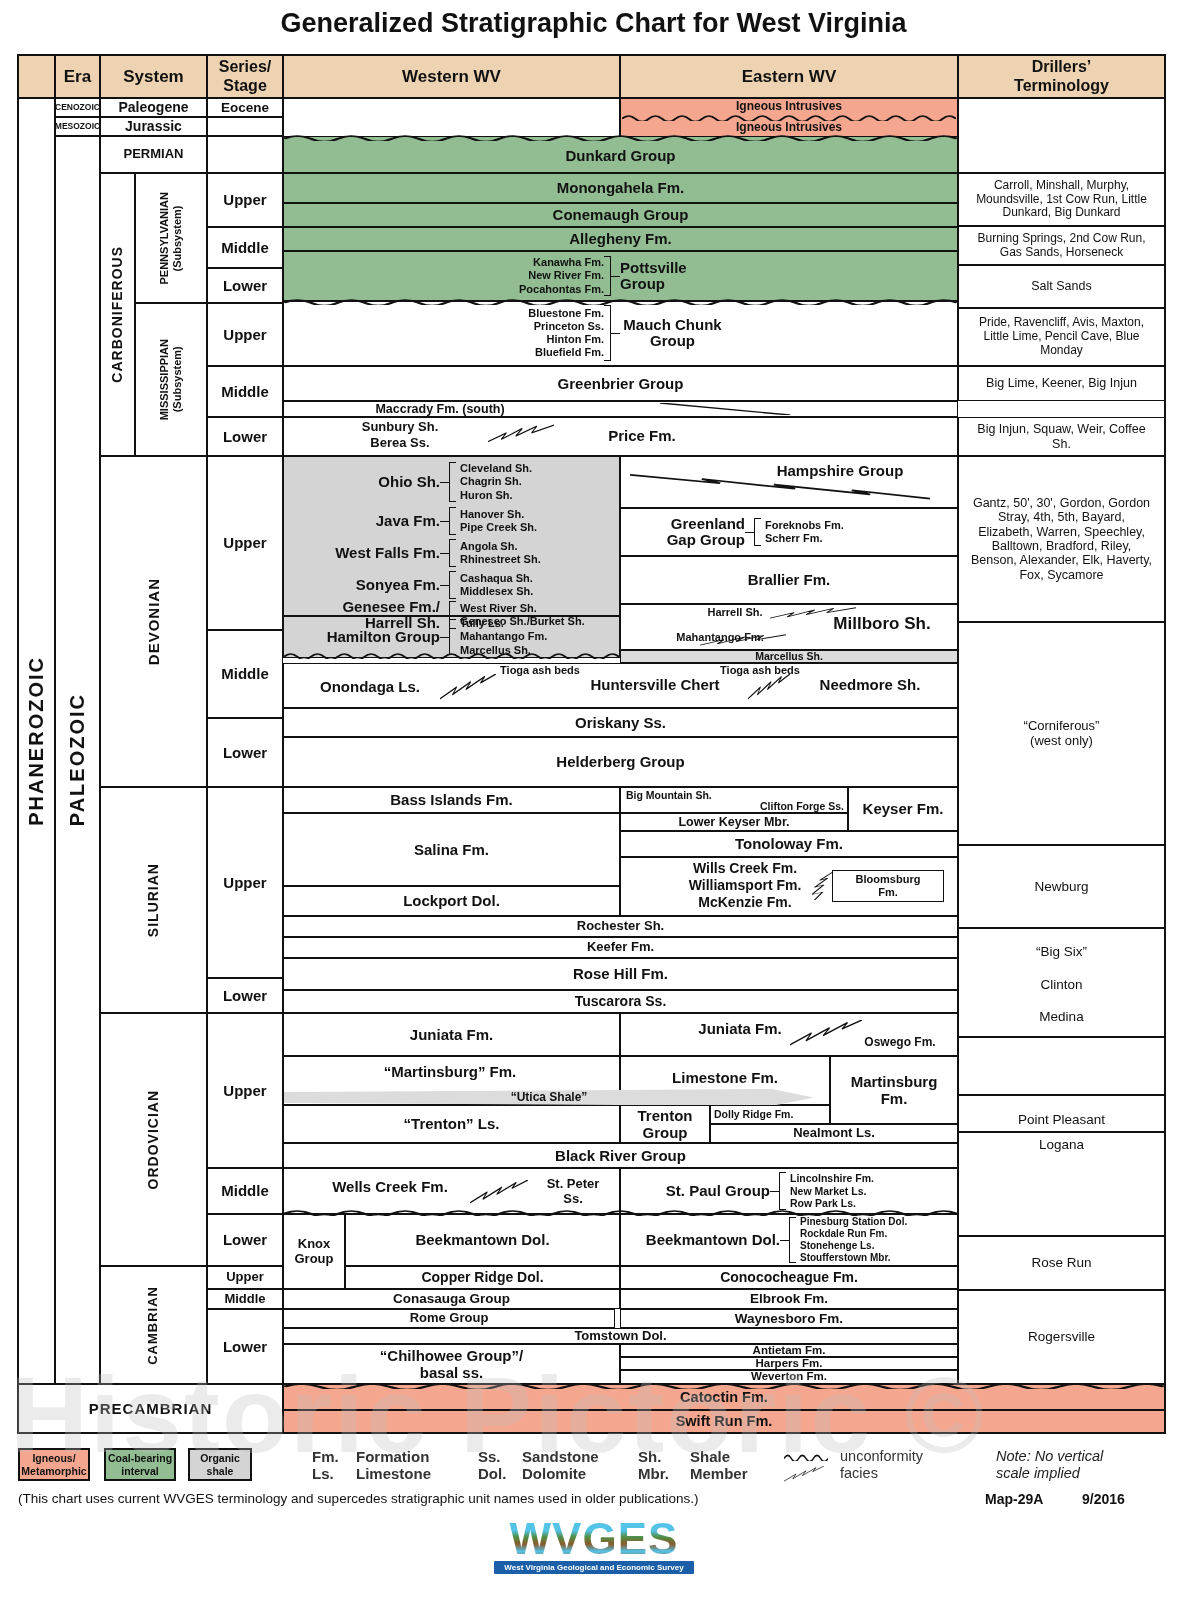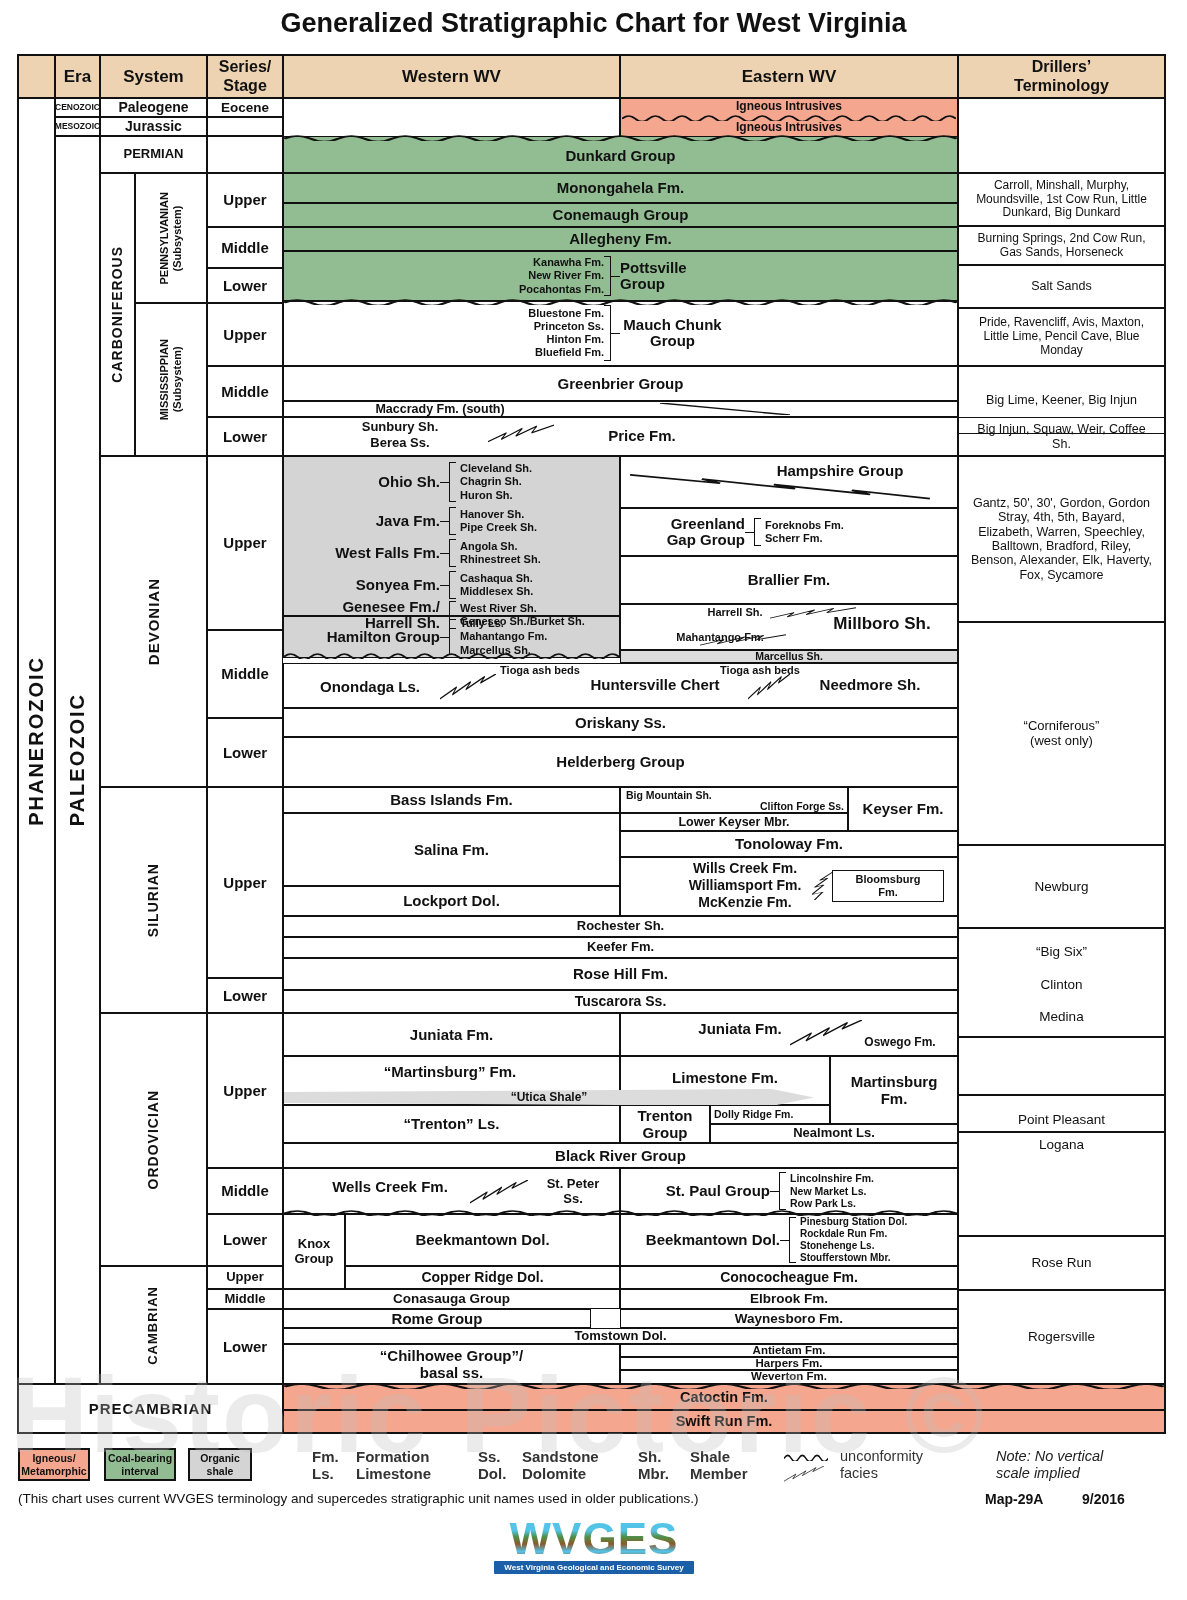--- a/index.html
+++ b/index.html
@@ -359,42 +359,42 @@
       <span>Rockdale Run Fm.</span>
       <span>Stonehenge Ls.</span>
       <span>Stoufferstown Mbr.</span>
     </div>
   </div>
 
   <div class="box b" style="left:345px;top:1266px;width:275px;height:23px;font-size:14px">Copper Ridge Dol.</div>
   <div class="box b" style="left:620px;top:1266px;width:338px;height:23px;font-size:14px">Conococheague Fm.</div>
   <div class="box b" style="left:283px;top:1289px;width:337px;height:20px;font-size:13.5px">Conasauga Group</div>
   <div class="box b" style="left:620px;top:1289px;width:338px;height:20px;font-size:13.5px">Elbrook Fm.</div>
-  <div class="box b" style="left:283px;top:1309px;width:308px;height:19px;font-size:15px">Rome Group</div>
+  <div class="box b" style="left:283px;top:1309px;width:332px;height:19px;font-size:13px">Rome Group</div>
   <div class="box b" style="left:620px;top:1309px;width:338px;height:19px;font-size:13.5px">Waynesboro Fm.</div>
   <div class="box b" style="left:283px;top:1328px;width:675px;height:16px;font-size:13px">Tomstown Dol.</div>
   <div class="box b pre" style="left:283px;top:1344px;width:337px;height:40px;font-size:15px">“Chilhowee Group”/
 basal ss.</div>
   <div class="box b" style="left:620px;top:1344px;width:338px;height:13px;font-size:11.5px">Antietam Fm.</div>
   <div class="box b" style="left:620px;top:1357px;width:338px;height:13px;font-size:11.5px">Harpers Fm.</div>
   <div class="box b" style="left:620px;top:1370px;width:338px;height:14px;font-size:11.5px">Weverton Fm.</div>
 
   <div class="box pnk b" style="left:283px;top:1384px;width:882px;height:26px;font-size:14.5px">Catoctin Fm.</div>
   <svg class="wav" style="left:284px;top:1380px;width:880px;height:9px" viewBox="0 0 200 8" preserveAspectRatio="none">
       <path d="M0 6 Q4 1 8 6 T16 6 T24 6 T32 6 T40 6 T48 6 T56 6 T64 6 T72 6 T80 6 T88 6 T96 6 T104 6 T112 6 T120 6 T128 6 T136 6 T144 6 T152 6 T160 6 T168 6 T176 6 T184 6 T192 6 T200 6"></path>
     </svg>
   <div class="box pnk b" style="left:283px;top:1410px;width:882px;height:23px;font-size:14.5px">Swift Run Fm.</div>
   <div class="box b" style="left:18px;top:1384px;width:265px;height:49px;font-size:15px;letter-spacing:1px">PRECAMBRIAN</div>
 
   <div class="box" style="left:958px;top:98px;width:207px;height:75px"></div>
   <div class="box" style="left:958px;top:173px;width:207px;height:53px;font-size:12px;padding:0 8px">Carroll, Minshall, Murphy, Moundsville, 1st Cow Run, Little Dunkard, Big Dunkard</div>
   <div class="box" style="left:958px;top:226px;width:207px;height:39px;font-size:12px;padding:0 8px">Burning Springs, 2nd Cow Run, Gas Sands, Horseneck</div>
   <div class="box" style="left:958px;top:265px;width:207px;height:43px;font-size:12.5px">Salt Sands</div>
   <div class="box" style="left:958px;top:308px;width:207px;height:58px;font-size:12px;padding:6px 8px">Pride, Ravencliff, Avis, Maxton, Little Lime, Pencil Cave, Blue Monday</div>
-  <div class="box" style="left:958px;top:366px;width:207px;height:68px;font-size:12.5px;padding:0 7px">Big Lime, Keener, Big Injun</div>
+  <div class="box" style="left:958px;top:366px;width:207px;height:35px;font-size:12.5px;padding:0 7px">Big Lime, Keener, Big Injun</div>
   <div class="box" style="left:958px;top:417px;width:207px;height:39px;font-size:12.5px;padding:0 18px">Big Injun, Squaw, Weir, Coffee Sh.</div>
   <div class="box" style="left:958px;top:456px;width:207px;height:166px;font-size:12.5px;padding:0 10px">Gantz, 50', 30', Gordon, Gordon Stray, 4th, 5th, Bayard, Elizabeth, Warren, Speechley, Balltown, Bradford, Riley, Benson, Alexander, Elk, Haverty, Fox, Sycamore</div>
   <div class="box pre" style="left:958px;top:622px;width:207px;height:223px;font-size:13px">“Corniferous”
 (west only)</div>
   <div class="box" style="left:958px;top:845px;width:207px;height:83px;font-size:13.5px">Newburg</div>
   <div class="box" style="left:958px;top:928px;width:207px;height:109px"></div>
   <div class="lbl" style="left:958px;top:944px;width:207px;height:16px;font-size:13.5px">“Big Six”</div>
   <div class="lbl" style="left:958px;top:977px;width:207px;height:16px;font-size:13.5px">Clinton</div>
   <div class="lbl" style="left:958px;top:1009px;width:207px;height:16px;font-size:13.5px">Medina</div>
   <div class="box" style="left:958px;top:1037px;width:207px;height:58px"></div>

